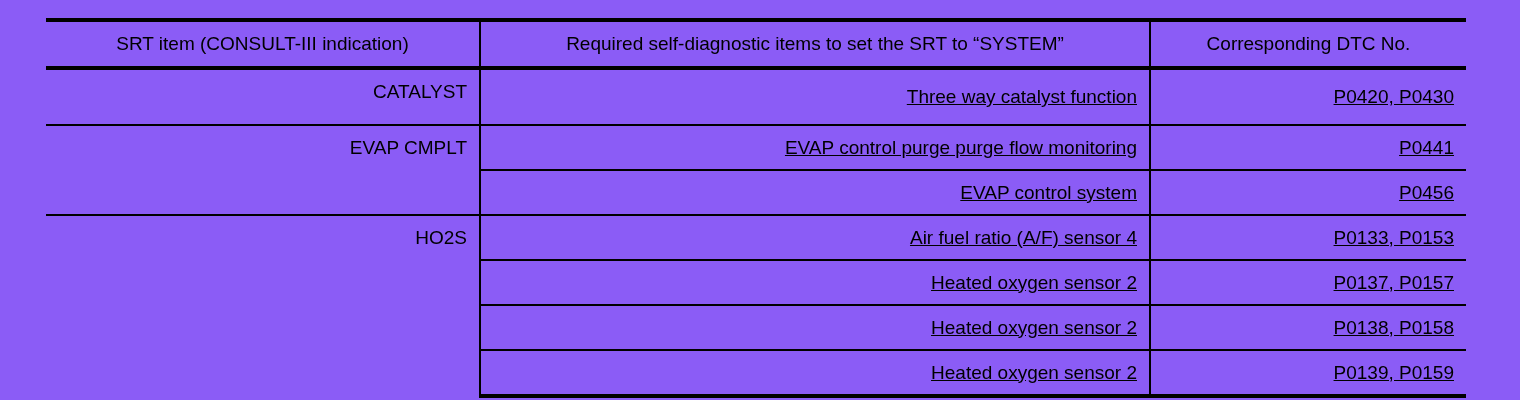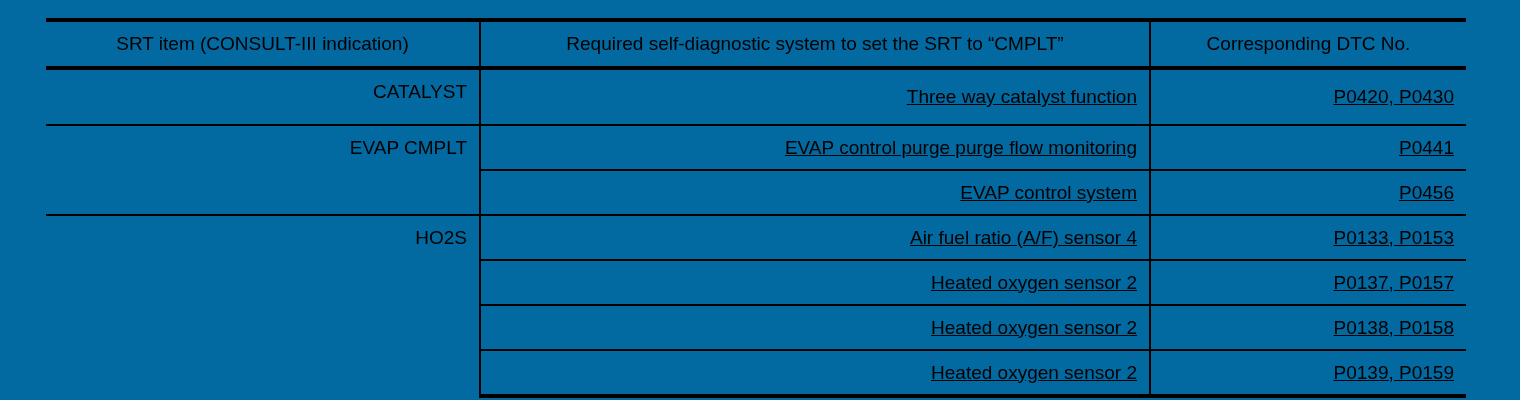--- a/index.html
+++ b/index.html
@@ -13,21 +13,21 @@
     height: 400px;
     font-family: "Liberation Sans", sans-serif;
     color: #000000;
     overflow: hidden;
   }
 
   .page {
     position: relative;
     width: 1520px;
     height: 400px;
-    background: #0369a1;
+    background: #8b5cf6;
   }
 
   
   .table-wrap {
     position: absolute;
     left: 46px;
     top: 18px;
     width: 1420px;
   }
 
@@ -100,21 +100,21 @@
   <div class="table-wrap">
     <table class="srt-table">
       <colgroup>
         <col class="c1">
         <col class="c2">
         <col class="c3">
       </colgroup>
       <thead>
         <tr>
           <th>SRT item (CONSULT-III indication)</th>
-          <th class="div-left">Required self-diagnostic system to set the SRT to “CMPLT”</th>
+          <th class="div-left">Required self-diagnostic items to set the SRT to “SYSTEM”</th>
           <th class="div-left">Corresponding DTC No.</th>
         </tr>
       </thead>
       <tbody>
 
         <tr>
           <td class="group-cell rule-thin" rowspan="1">CATALYST</td>
           <td class="div-left rule-thin">Three way catalyst function</td>
           <td class="div-left rule-thin">P0420, P0430</td>
         </tr>

